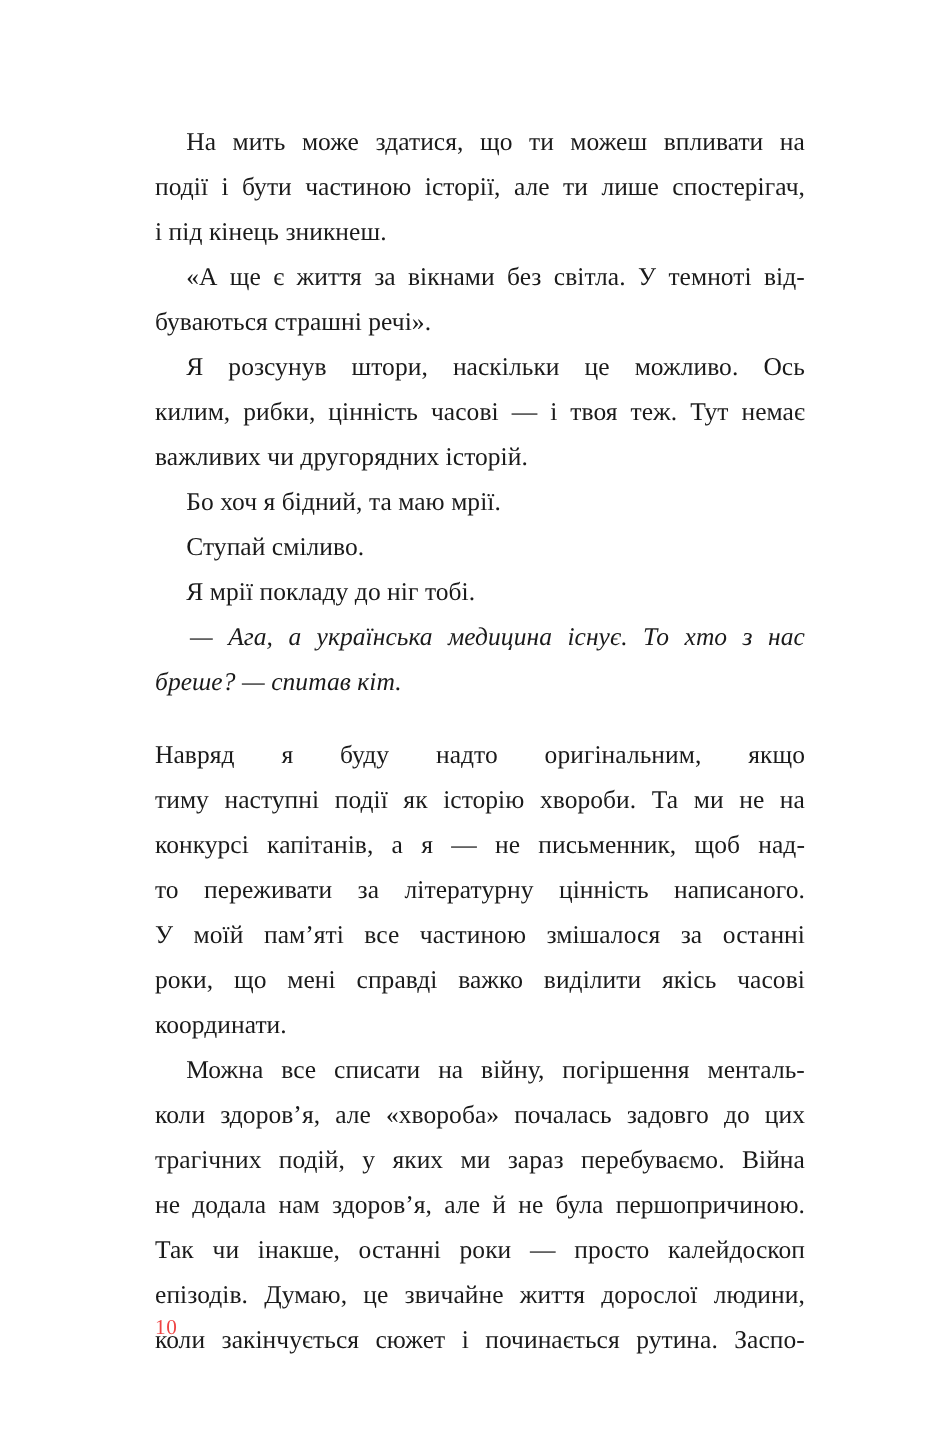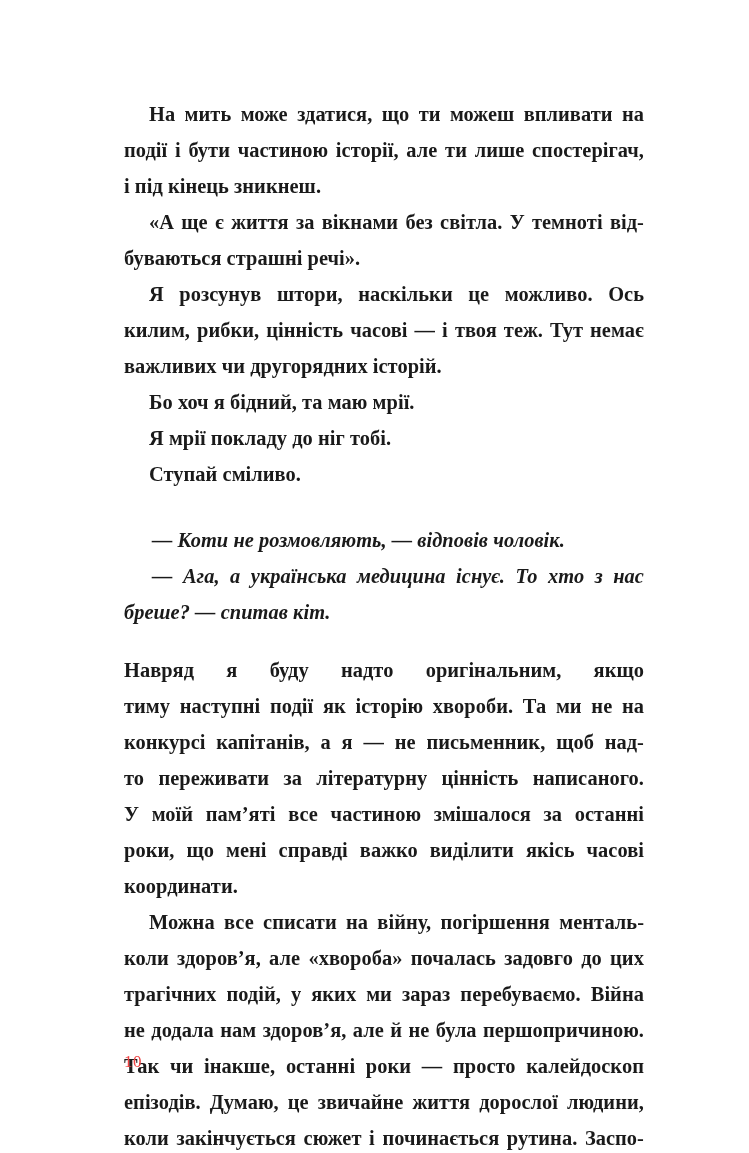--- a/index.html
+++ b/index.html
@@ -38,21 +38,20 @@
     top: 1052px;
     font-size: 17px;
     line-height: 20px;
     color: #ef4444;
     letter-spacing: 0.4px;
   }
 
   
   .lines {
     margin: 0;
-    font-weight: bold;
   }
   .lines .ln {
     display: block;
     font-size: 20.4px;
     line-height: 36px;
     white-space: nowrap;
     letter-spacing: 0.05px;
   }
   .lines .ln.just {
     display: flex;
@@ -151,30 +150,27 @@
           <span>немає</span>
         </span>
       <span class="ln">важливих чи другорядних історій.</span>
     </div>
 
     <div class="lines">
       <span class="ln indent">Бо хоч я бідний, та маю мрії.</span>
     </div>
 
     <div class="lines">
+      <span class="ln indent">Ступай сміливо.</span>
+    </div>
+
+    <div class="lines">
       <span class="ln indent">Я мрії покладу до ніг тобі.</span>
     </div>
 
-    <div class="lines">
-      <span class="ln indent">Ступай сміливо.</span>
-    </div>
-
-    <div class="lines gap-before">
-      <span class="ln ital indent">— Коти не розмовляють, — відповів чоловік.</span>
-    </div>
 
     <div class="lines gap-after">
       <span class="ln just ital indent">
           <span>—</span>
           <span>Ага,</span>
           <span>а</span>
           <span>українська</span>
           <span>медицина</span>
           <span>існує.</span>
           <span>То</span>

